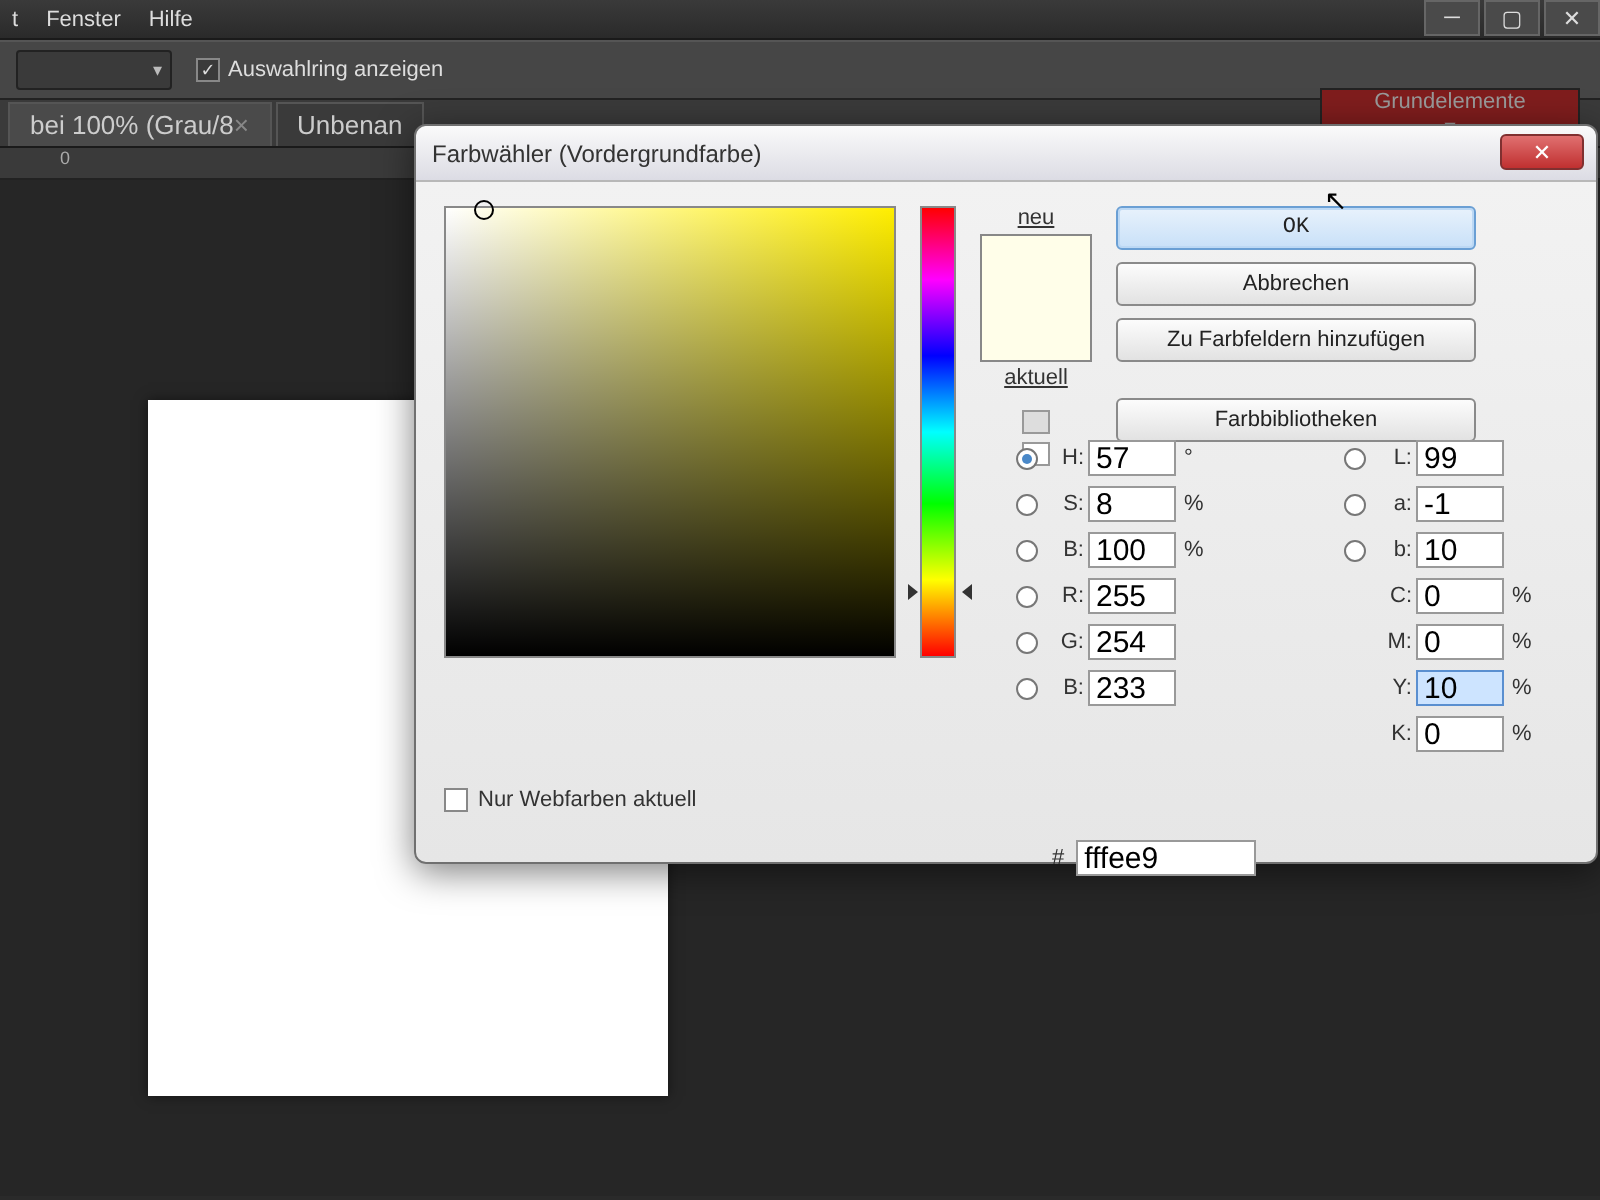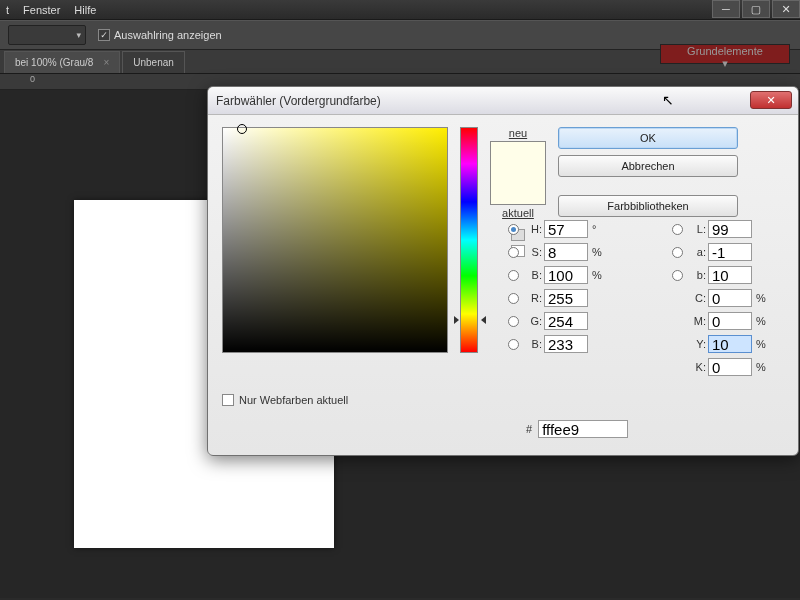--- a/index.html
+++ b/index.html
@@ -13,37 +13,37 @@
 .menubar { height: 20px; display: flex; align-items: center; padding: 0 6px; gap: 14px; color: #ddd; font-size: 11px; }
 .menubar span { cursor: pointer; }
 
 .options-bar { height: 30px; background: #464646; border-top: 1px solid #555; border-bottom: 1px solid #222; display: flex; align-items: center; padding: 0 8px; gap: 12px; }
 .opt-dropdown { width: 78px; height: 20px; background: #3a3a3a; border: 1px solid #222; border-radius: 2px; display: flex; align-items: center; justify-content: flex-end; padding: 0 4px; color: #bbb; font-size: 9px; }
 .opt-check { display: flex; align-items: center; gap: 4px; color: #ddd; font-size: 11px; }
 .opt-check .cb { width: 12px; height: 12px; border: 1px solid #888; background: #3a3a3a; display: flex; align-items: center; justify-content: center; color: #ddd; font-size: 9px; }
 .workspace-dd { position: absolute; right: 10px; top: 44px; width: 130px; height: 20px; background: #7f1d1d; border: 1px solid #222; display: flex; align-items: center; padding: 0 6px; color: #999; font-size: 11px; justify-content: space-between; flex-direction: column; }
 
 .tabs { height: 24px; background: #3a3a3a; display: flex; align-items: flex-end; padding: 0 4px; border-bottom: 1px solid #1a1a1a; }
-.tab { height: 22px; padding: 0 10px; background: #4a4a4a; border: 1px solid #555; border-bottom: none; display: flex; align-items: center; gap: 10px; color: #ccc; font-size: 10px; margin-right: 2px; cursor: pointer; }
+.tab { height: 22px; padding: 0 10px; background: #4a4a4a; border: 1px solid #555; border-bottom: none; display: flex; align-items: center; gap: 0; color: #ccc; font-size: 13px; margin-right: 2px; cursor: pointer; }
 .tab .x { color: #888; cursor: pointer; }
 .tab.inactive { background: #3a3a3a; }
 
 .ruler { height: 16px; background: #3a3a3a; border-bottom: 1px solid #222; color: #aaa; font-size: 9px; padding-left: 30px; }
 .canvas-area { position: relative; background: #262626; height: 508px; }
 .canvas { position: absolute; left: 74px; top: 110px; width: 260px; height: 348px; background: #fff; box-shadow: 0 0 6px rgba(0,0,0,0.5); }
 
 
 .panel-dock { position: absolute; right: 4px; top: 308px; width: 212px; background: #3a3a3a; border: 1px solid #222; }
 .panel-head { height: 20px; background: #4a4a4a; border-bottom: 1px solid #555; }
 .panel-row { height: 20px; background: #525252; border-bottom: 1px solid #444; }
 .panel-bottom { height: 24px; background: #444; display: flex; align-items: center; justify-content: flex-end; padding: 0 6px; gap: 10px; color: #888; font-size: 11px; }
 .panel-bottom span { cursor: pointer; }
 
 
-.dialog { position: absolute; left: 207px; top: 62px; width: 592px; height: 370px; background: linear-gradient(#f3f3f3, #e6e6e6); border: 1px solid #707070; border-radius: 6px; box-shadow: 0 4px 18px rgba(0,0,0,0.5); margin-top: 24px; }
+.dialog { position: absolute; left: 207px; top: 62px; width: 592px; height: 370px; background: linear-gradient(#f3f3f3, #e6e6e6); border: 1px solid #707070; border-radius: 6px; box-shadow: 0 4px 18px rgba(0,0,0,0.5); }
 .dlg-title { height: 28px; background: linear-gradient(#fafafa, #dcdce4); border-bottom: 1px solid #b8b8b8; border-radius: 6px 6px 0 0; display: flex; align-items: center; padding: 0 8px; font-size: 12px; color: #333; }
 .dlg-close { position: absolute; right: 6px; top: 4px; width: 42px; height: 18px; background: linear-gradient(#e07070, #c03030); border: 1px solid #803030; border-radius: 3px; display: flex; align-items: center; justify-content: center; color: #fff; font-size: 11px; cursor: pointer; }
 
 .dlg-body { padding: 12px 14px; display: flex; gap: 12px; }
 
 .sv-field { width: 226px; height: 226px; position: relative; border: 1px solid #888; background: linear-gradient(to bottom, transparent, #000), linear-gradient(to right, #fff, #ffee00); }
 .sv-cursor { position: absolute; width: 10px; height: 10px; border: 1px solid #000; border-radius: 50%; left: 14px; top: -4px; }
 
 .hue-strip { width: 18px; height: 226px; border: 1px solid #888; position: relative; background: linear-gradient(to bottom, #ff0000 0%, #ff00ff 16%, #0000ff 33%, #00ffff 50%, #00ff00 66%, #ffff00 83%, #ff0000 100%); }
 .hue-slider { position: absolute; left: -5px; top: 188px; width: 28px; height: 8px; pointer-events: none; }
@@ -53,21 +53,21 @@
 
 .preview-col { display: flex; flex-direction: column; align-items: center; gap: 2px; font-size: 11px; color: #333; text-decoration: underline; }
 .swatch { width: 56px; height: 64px; border: 1px solid #888; display: flex; flex-direction: column; }
 .swatch-new { flex: 1; background: #fffee9; }
 .swatch-old { flex: 1; background: #fffee9; }
 .cube-ico { margin-top: 8px; width: 14px; height: 12px; border: 1px solid #999; background: #ddd; }
 .mini-sw { margin-top: 2px; width: 14px; height: 12px; border: 1px solid #999; background: #fff; }
 
 .btn-col { display: flex; flex-direction: column; gap: 6px; }
 .dlg-btn { width: 180px; height: 22px; border: 1px solid #8a8a8a; border-radius: 3px; background: linear-gradient(#fcfcfc, #e2e2e2); font-size: 11px; color: #222; cursor: pointer; }
-.dlg-btn.primary { background: linear-gradient(#e8f2fc, #c8e0f8); border-color: #6a9fd4; box-shadow: inset 0 0 0 1px #bcd8f4; }
+.dlg-btn.primary { background: linear-gradient(#e8f2fc, #c8e0f8); border-color: #6a9fd4; box-shadow: inset 0 0 0 1px #bcd8f4; font-family: Liberation Mono, monospace; }
 
 .value-grid { position: absolute; left: 508px; top: 220px; display: grid; grid-template-columns: 14px 18px 46px 16px; row-gap: 5px; column-gap: 2px; font-size: 11px; color: #333; align-items: center; }
 .value-grid2 { position: absolute; left: 672px; top: 220px; display: grid; grid-template-columns: 14px 18px 46px 16px; row-gap: 5px; column-gap: 2px; font-size: 11px; color: #333; align-items: center; }
 .radio { width: 11px; height: 11px; border: 1px solid #777; border-radius: 50%; display: inline-flex; align-items: center; justify-content: center; background: #fff; }
 .radio.on::after { content: ""; width: 5px; height: 5px; border-radius: 50%; background: #4a88c8; }
 .vlabel { text-align: right; }
 .vinput { width: 44px; height: 18px; border: 1px solid #999; background: #fff; padding: 0 3px; font-size: 15px; text-align: left; }
 .vinput.sel { background: #cde4ff; border-color: #5a8fd0; }
 
 .webonly { position: absolute; left: 222px; top: 394px; display: flex; align-items: center; gap: 5px; font-size: 11px; color: #333; }
@@ -160,20 +160,21 @@
         <div class="swatch-old"></div>
       </div>
       <span>aktuell</span>
       <div class="cube-ico"></div>
       <div class="mini-sw"></div>
     </div>
 
     <div class="btn-col">
       <button class="dlg-btn primary">OK</button>
       <button class="dlg-btn">Abbrechen</button>
+      <button class="dlg-btn">Zu Farbfeldern hinzufügen</button>
       <button class="dlg-btn" style="margin-top:12px">Farbbibliotheken</button>
     </div>
   </div>
 </div>
 
 <div class="value-grid">
   <span class="radio on"></span>
     <span class="vlabel">H:</span>
     <input class="vinput" value="57" style="">
     <span>°</span>

